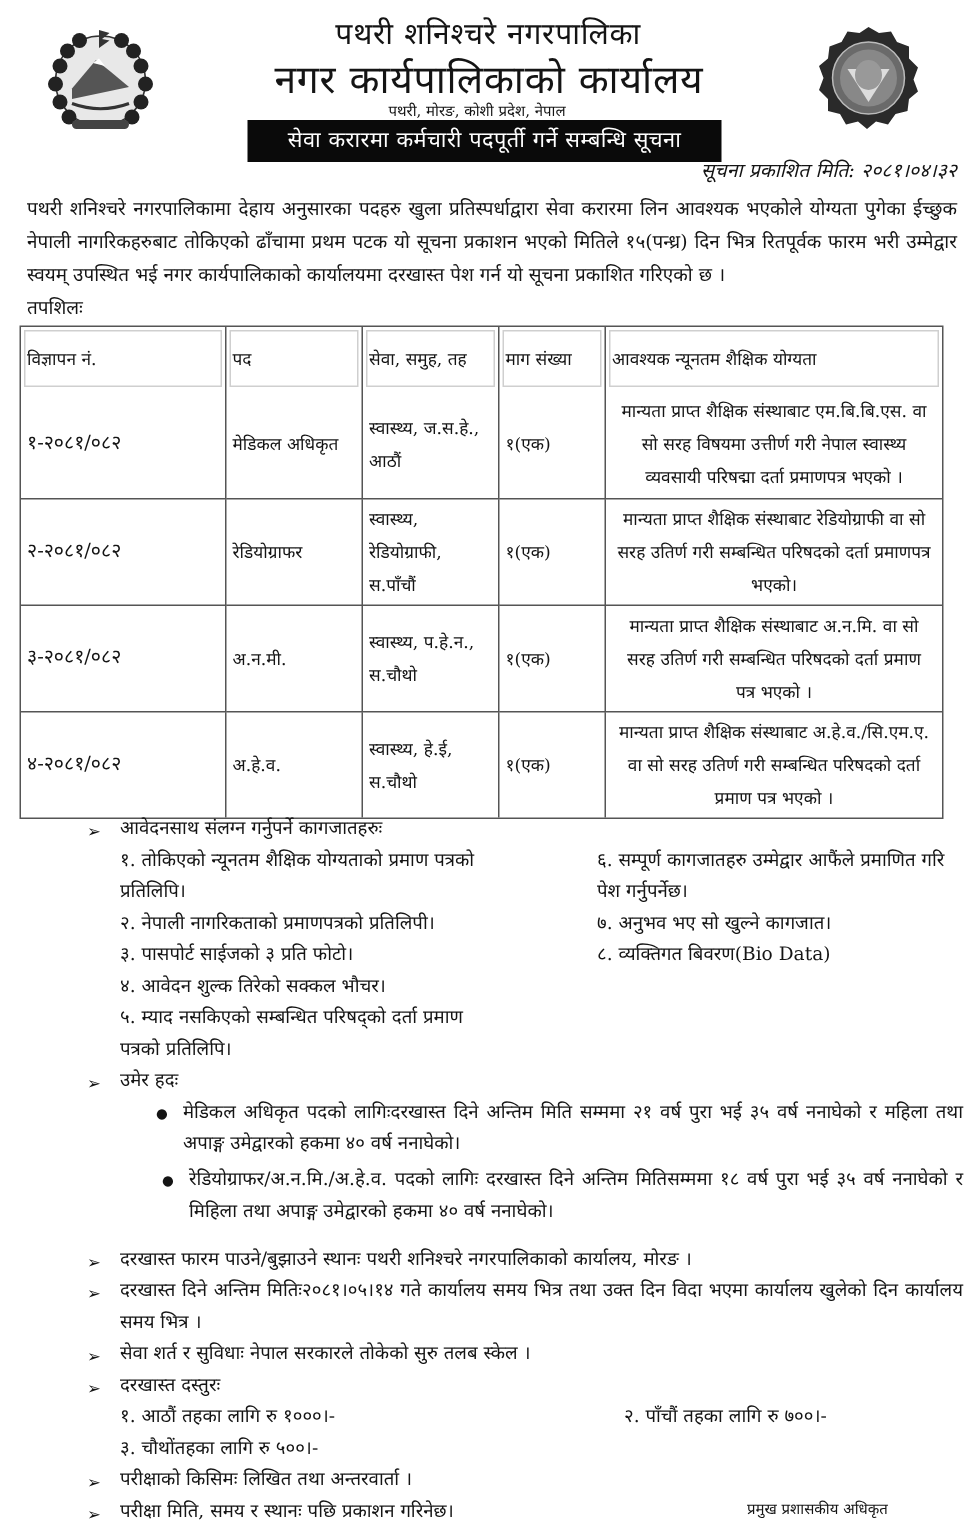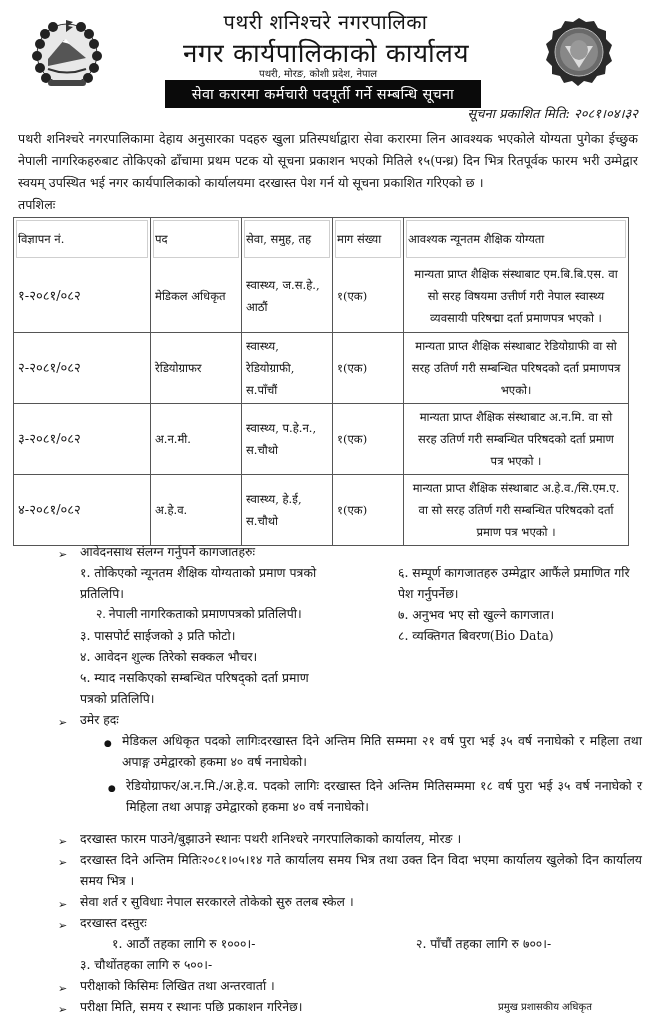--- a/index.html
+++ b/index.html
@@ -139,21 +139,21 @@
       </tr>
     </tbody>
   </table>
 </div>
 
 <div class="sec">
   <span class="arrow" style="left:58px; top:544px;">➢</span>
   <div class="abs" style="left:80px; top:541px;">आवेदनसाथ संलग्न गर्नुपर्ने कागजातहरुः</div>
 
   <div class="abs" style="left:80px; top:562px; width:240px;">१. तोकिएको न्यूनतम शैक्षिक योग्यताको  प्रमाण पत्रको प्रतिलिपि।</div>
-  <div class="abs" style="left:96px; top:604px;font-family:Liberation Serif, serif;">२. नेपाली नागरिकताको प्रमाणपत्रको प्रतिलिपी।</div>
+  <div class="abs" style="left:80px; top:604px;">२. नेपाली नागरिकताको प्रमाणपत्रको प्रतिलिपी।</div>
   <div class="abs" style="left:80px; top:625px;text-align:center;">३. पासपोर्ट साईजको ३ प्रति फोटो।</div>
   <div class="abs" style="left:80px; top:646px;">४. आवेदन शुल्क तिरेको सक्कल भौचर।</div>
   <div class="abs" style="left:80px; top:667px; width:250px;">५. म्याद नसकिएको सम्बन्धित परिषद्को दर्ता प्रमाण पत्रको प्रतिलिपि।</div>
 
   <div class="abs" style="left:398px; top:562px; width:245px;">६. सम्पूर्ण कागजातहरु उम्मेद्वार आफैंले  प्रमाणित गरि पेश गर्नुपर्नेछ।</div>
   <div class="abs" style="left:398px; top:604px;">७. अनुभव भए सो खुल्ने कागजात।</div>
   <div class="abs" style="left:398px; top:625px;">८. व्यक्तिगत बिवरण(Bio Data)</div>
 </div>
 
 <div class="sec">
@@ -173,21 +173,21 @@
 
   <span class="arrow" style="left:58px; top:852px;">➢</span>
   <div class="abs" style="left:80px; top:849px; width:562px; text-align:justify;">दरखास्त दिने अन्तिम मितिः२०८१।०५।१४ गते कार्यालय समय भित्र तथा उक्त दिन विदा भएमा कार्यालय खुलेको दिन कार्यालय समय भित्र ।</div>
 
   <span class="arrow" style="left:58px; top:894px;">➢</span>
   <div class="abs" style="left:80px; top:891px;">सेवा शर्त र सुविधाः नेपाल सरकारले तोकेको सुरु तलब स्केल ।</div>
 
   <span class="arrow" style="left:58px; top:915px;">➢</span>
   <div class="abs" style="left:80px; top:912px;">दरखास्त दस्तुरः</div>
 
-  <div class="abs" style="left:80px; top:933px;margin-left:32px;">१. आठौं तहका लागि रु १०००।-</div>
+  <div class="abs" style="left:80px; top:933px;">१. आठौं तहका लागि रु १०००।-</div>
   <div class="abs" style="left:416px; top:933px;">२. पाँचौं तहका लागि रु ७००।-</div>
   <div class="abs" style="left:80px; top:954px;">३. चौथोंतहका लागि रु ५००।-</div>
 
   <span class="arrow" style="left:58px; top:978px;">➢</span>
   <div class="abs" style="left:80px; top:975px;">परीक्षाको किसिमः लिखित तथा अन्तरवार्ता ।</div>
 
   <span class="arrow" style="left:58px; top:999px;">➢</span>
   <div class="abs" style="left:80px; top:996px;">परीक्षा मिति, समय र स्थानः पछि प्रकाशन गरिनेछ।</div>
 
   <div class="abs" style="left:498px; top:996px; font-size:10px;">प्रमुख प्रशासकीय अधिकृत</div>

